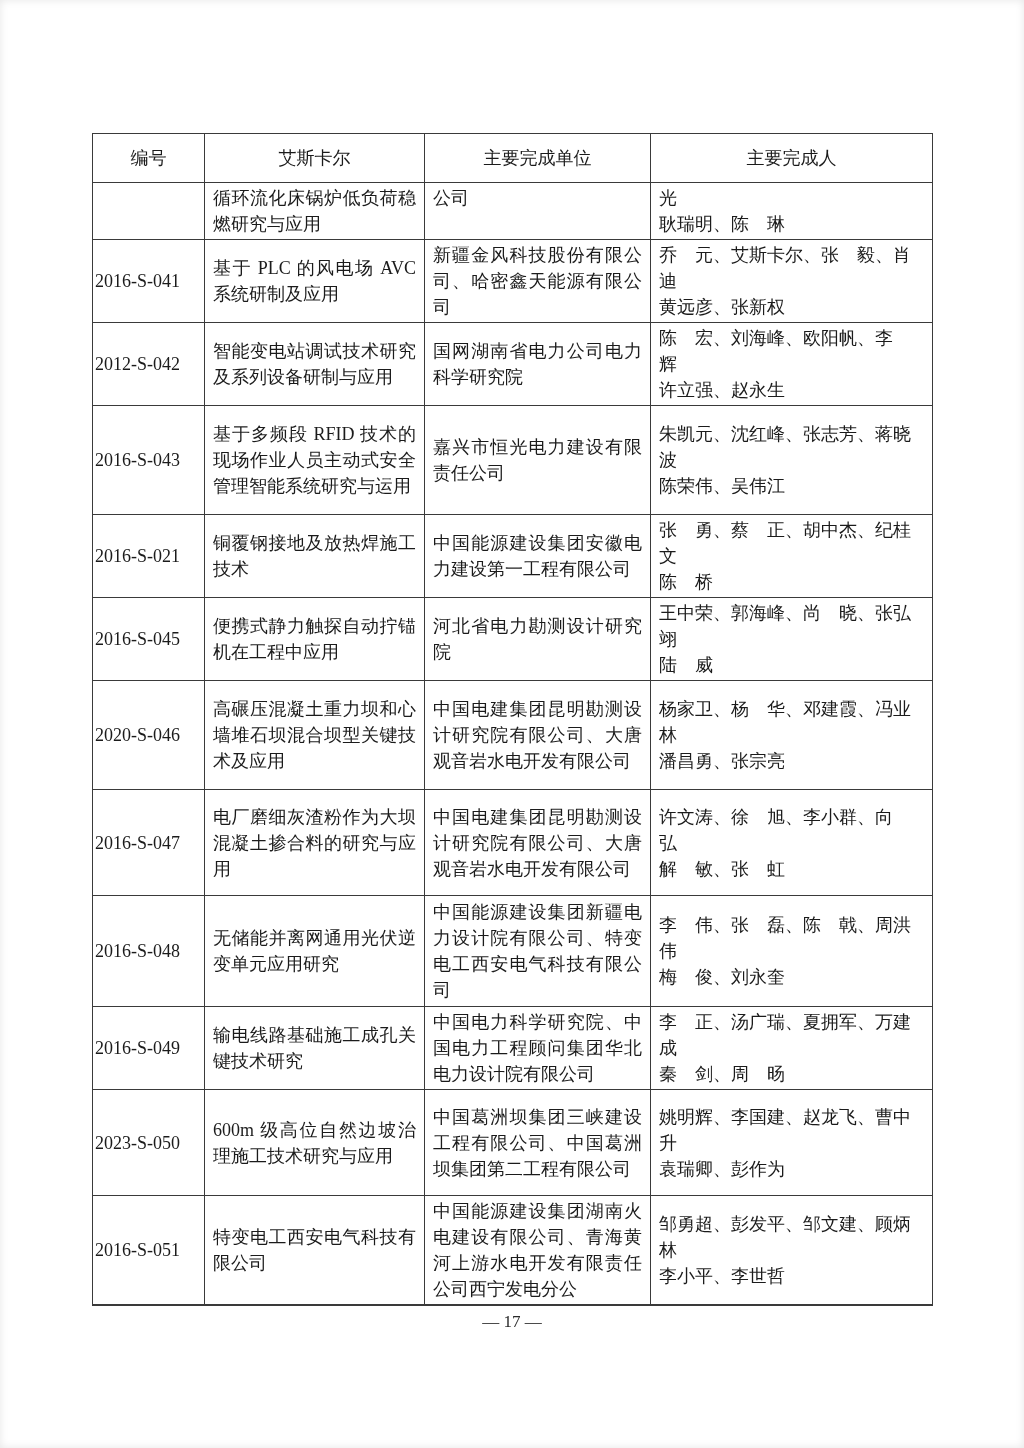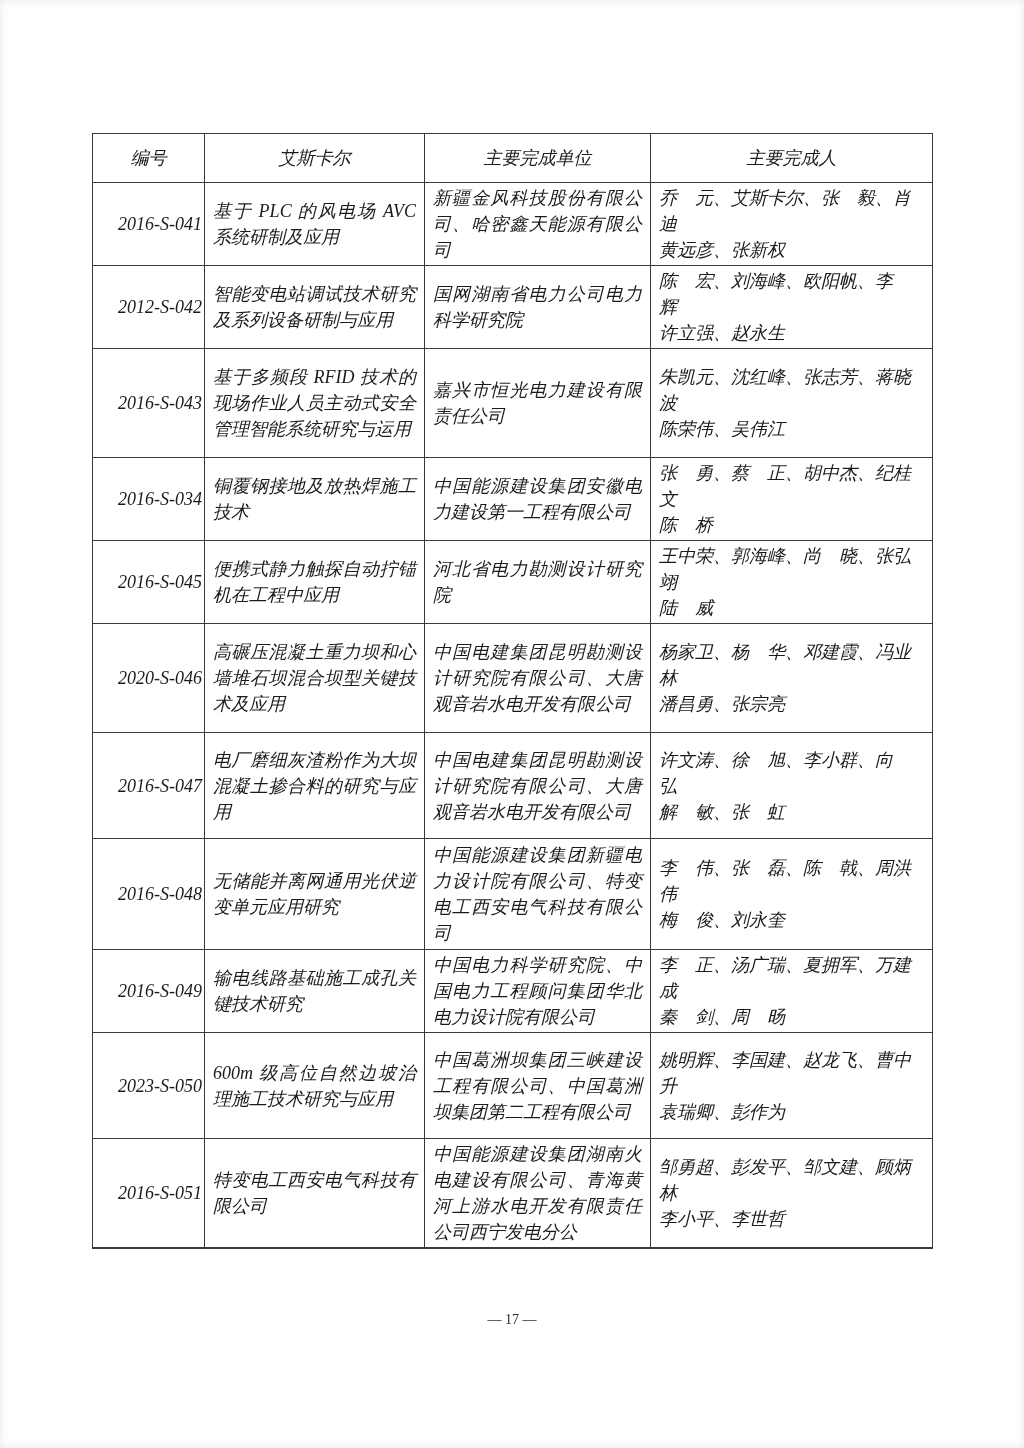--- a/index.html
+++ b/index.html
@@ -29,48 +29,47 @@
   }
   .doc-table th,
   .doc-table td {
     border: 1px solid #3a3a3a;
     font-size: 18px;
     line-height: 26px;
     font-weight: normal;
     vertical-align: middle;
     padding: 2px 8px;
     overflow: hidden;
-    font-style: italic;
   }
   .doc-table th {
     text-align: center;
     height: 44px;
   }
   td.cell-id {
-    text-align: right;
+    text-align: left;
     padding: 2px 2px;
   }
   td.cell-name,
   td.cell-org {
     text-align: justify;
   }
   td.cell-people {
     text-align: left;
     white-space: pre-line;
   }
   tr.row-top td {
     vertical-align: top;
   }
   .page-footer {
     position: absolute;
     left: 0;
     right: 0;
     top: 1312px;
     text-align: center;
-    font-size: 14px;
+    font-size: 17px;
     color: #2a2a2a;
   }
 </style>
 </head>
 <body>
 
 <div class="page">
 
   <table class="doc-table">
     <colgroup>
@@ -81,20 +80,27 @@
     </colgroup>
     <thead>
       <tr style="height:49px">
         <th>编号</th>
         <th>艾斯卡尔</th>
         <th>主要完成单位</th>
         <th>主要完成人</th>
       </tr>
     </thead>
     <tbody>
+      <tr class="row-top" style="height:55px">
+        <td class="cell-id"></td>
+        <td class="cell-name">循环流化床锅炉低负荷稳燃研究与应用</td>
+        <td class="cell-org">公司</td>
+        <td class="cell-people">光
+耿瑞明、陈　琳</td>
+      </tr>
       <tr style="height:82px">
         <td class="cell-id">2016-S-041</td>
         <td class="cell-name">基于 PLC 的风电场 AVC 系统研制及应用</td>
         <td class="cell-org">新疆金风科技股份有限公司、哈密鑫天能源有限公司</td>
         <td class="cell-people">乔　元、艾斯卡尔、张　毅、肖　迪
 黄远彦、张新权</td>
       </tr>
       <tr style="height:78px">
         <td class="cell-id">2012-S-042</td>
         <td class="cell-name">智能变电站调试技术研究及系列设备研制与应用</td>
@@ -103,21 +109,21 @@
 许立强、赵永生</td>
       </tr>
       <tr style="height:109px">
         <td class="cell-id">2016-S-043</td>
         <td class="cell-name">基于多频段 RFID 技术的现场作业人员主动式安全管理智能系统研究与运用</td>
         <td class="cell-org">嘉兴市恒光电力建设有限责任公司</td>
         <td class="cell-people">朱凯元、沈红峰、张志芳、蒋晓波
 陈荣伟、吴伟江</td>
       </tr>
       <tr style="height:83px">
-        <td class="cell-id">2016-S-034</td>
+        <td class="cell-id">2016-S-021</td>
         <td class="cell-name">铜覆钢接地及放热焊施工技术</td>
         <td class="cell-org">中国能源建设集团安徽电力建设第一工程有限公司</td>
         <td class="cell-people">张　勇、蔡　正、胡中杰、纪桂文
 陈　桥</td>
       </tr>
       <tr style="height:82px">
         <td class="cell-id">2016-S-045</td>
         <td class="cell-name">便携式静力触探自动拧锚机在工程中应用</td>
         <td class="cell-org">河北省电力勘测设计研究院</td>
         <td class="cell-people">王中荣、郭海峰、尚　晓、张弘翊

